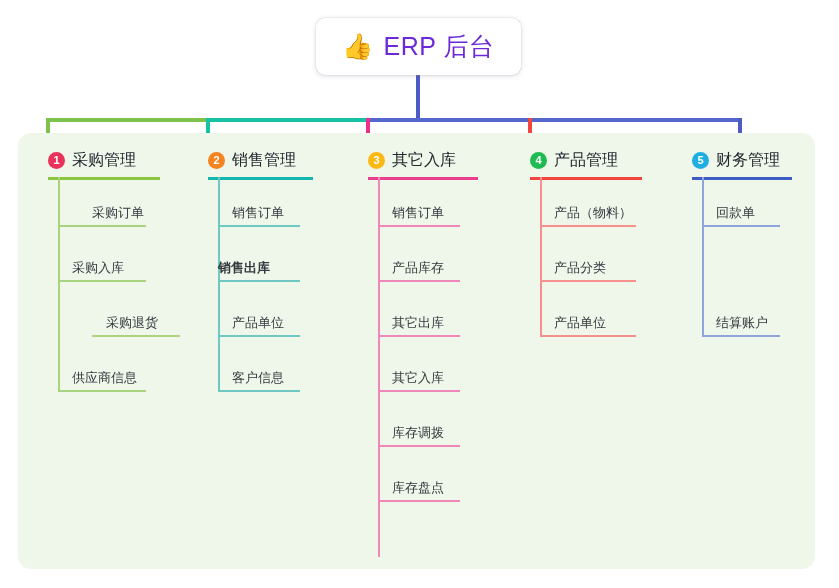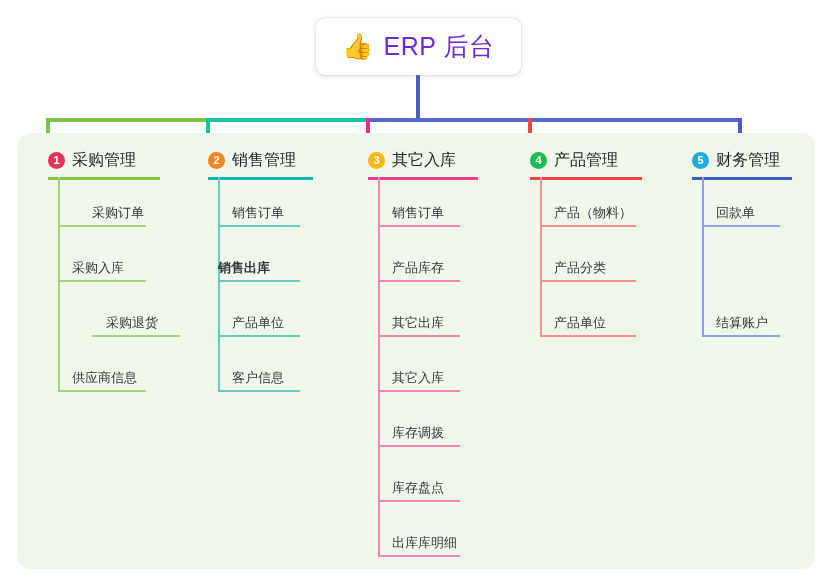--- a/index.html
+++ b/index.html
@@ -155,24 +155,20 @@
           <div class="item-rule" style="width: 82px; background: rgb(239, 135, 184);"></div>
         </div>
         <div class="item" style="left: 10px; top: 267px; width: 82px; height: 30px;">
           <div class="item-label" style="left: 14px;">库存调拨</div>
           <div class="item-rule" style="width: 82px; background: rgb(239, 135, 184);"></div>
         </div>
         <div class="item" style="left: 10px; top: 322px; width: 82px; height: 30px;">
           <div class="item-label" style="left: 14px;">库存盘点</div>
           <div class="item-rule" style="width: 82px; background: rgb(239, 135, 184);"></div>
         </div>
-        <div class="item" style="left: 10px; top: 377px; width: 82px; height: 30px;">
-          <div class="item-label" style="left: 14px;">出库库明细</div>
-          <div class="item-rule" style="width: 82px; background: rgb(239, 135, 184);"></div>
-        </div>
       </div>
       <div class="col" style="left: 530px; top: 150px; width: 112px; height: 193px;">
         <div class="col-head">
           <div class="badge" style="background: rgb(32, 186, 82);">4</div>
           <div class="col-title">产品管理</div>
         </div>
         <div class="head-rule" style="left: 0px; top: 27px; width: 112px; background: rgb(242, 69, 61);"></div>
         <div class="spine" style="left: 10px; top: 27px; height: 160px; background: rgb(245, 144, 140);"></div>
         <div class="item" style="left: 10px; top: 47px; width: 96px; height: 30px;">
           <div class="item-label" style="left: 14px;">产品（物料）</div>

